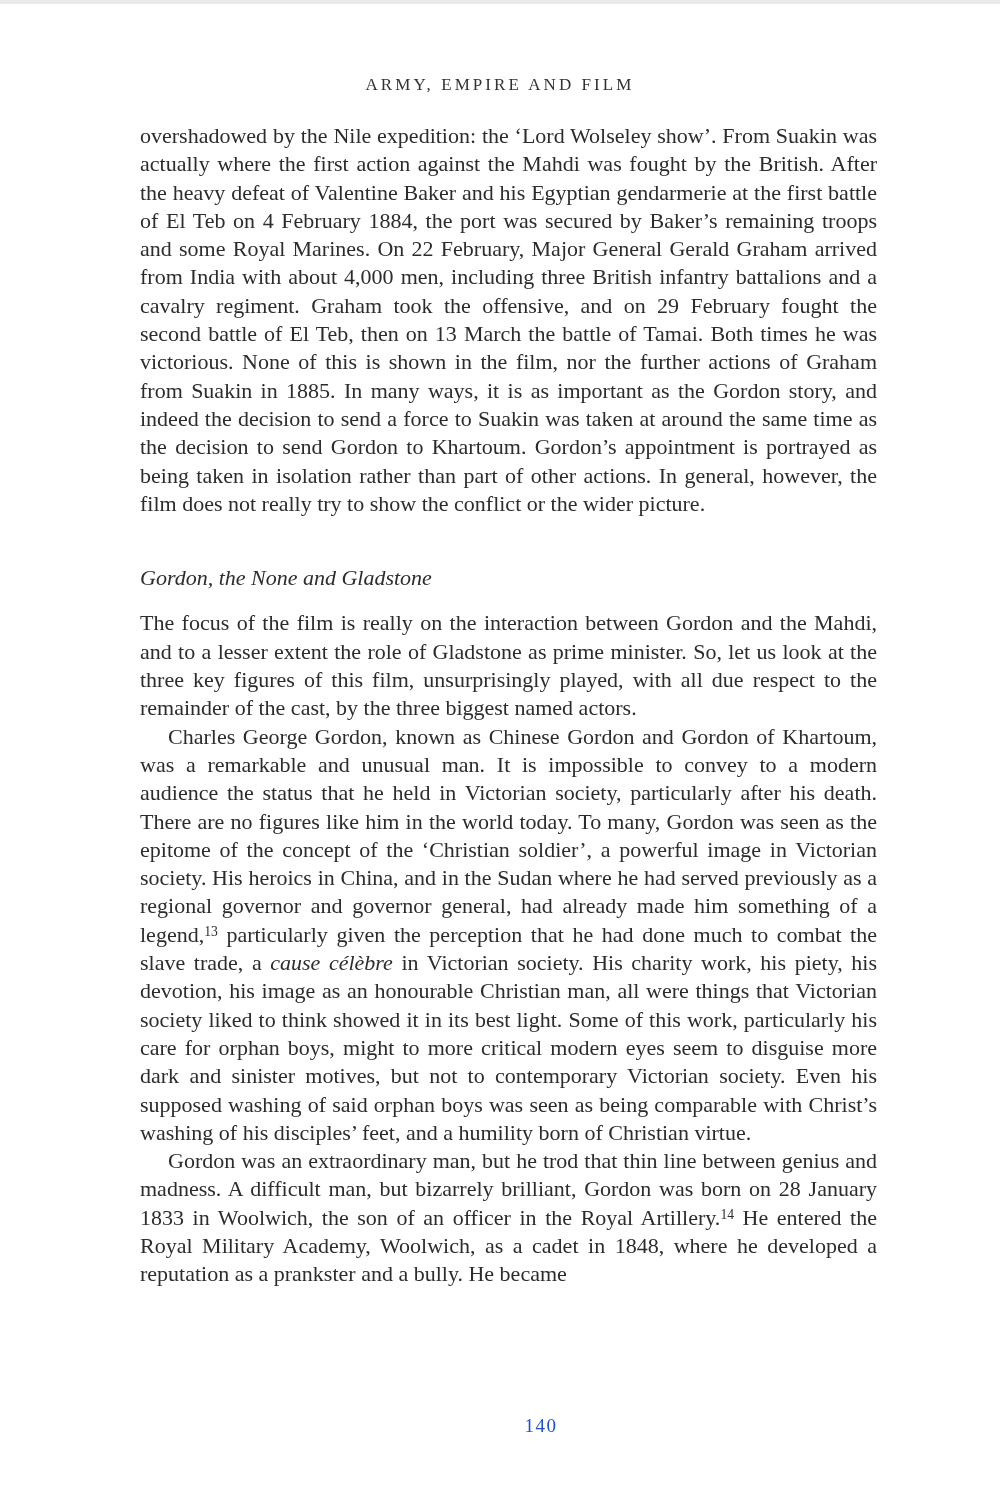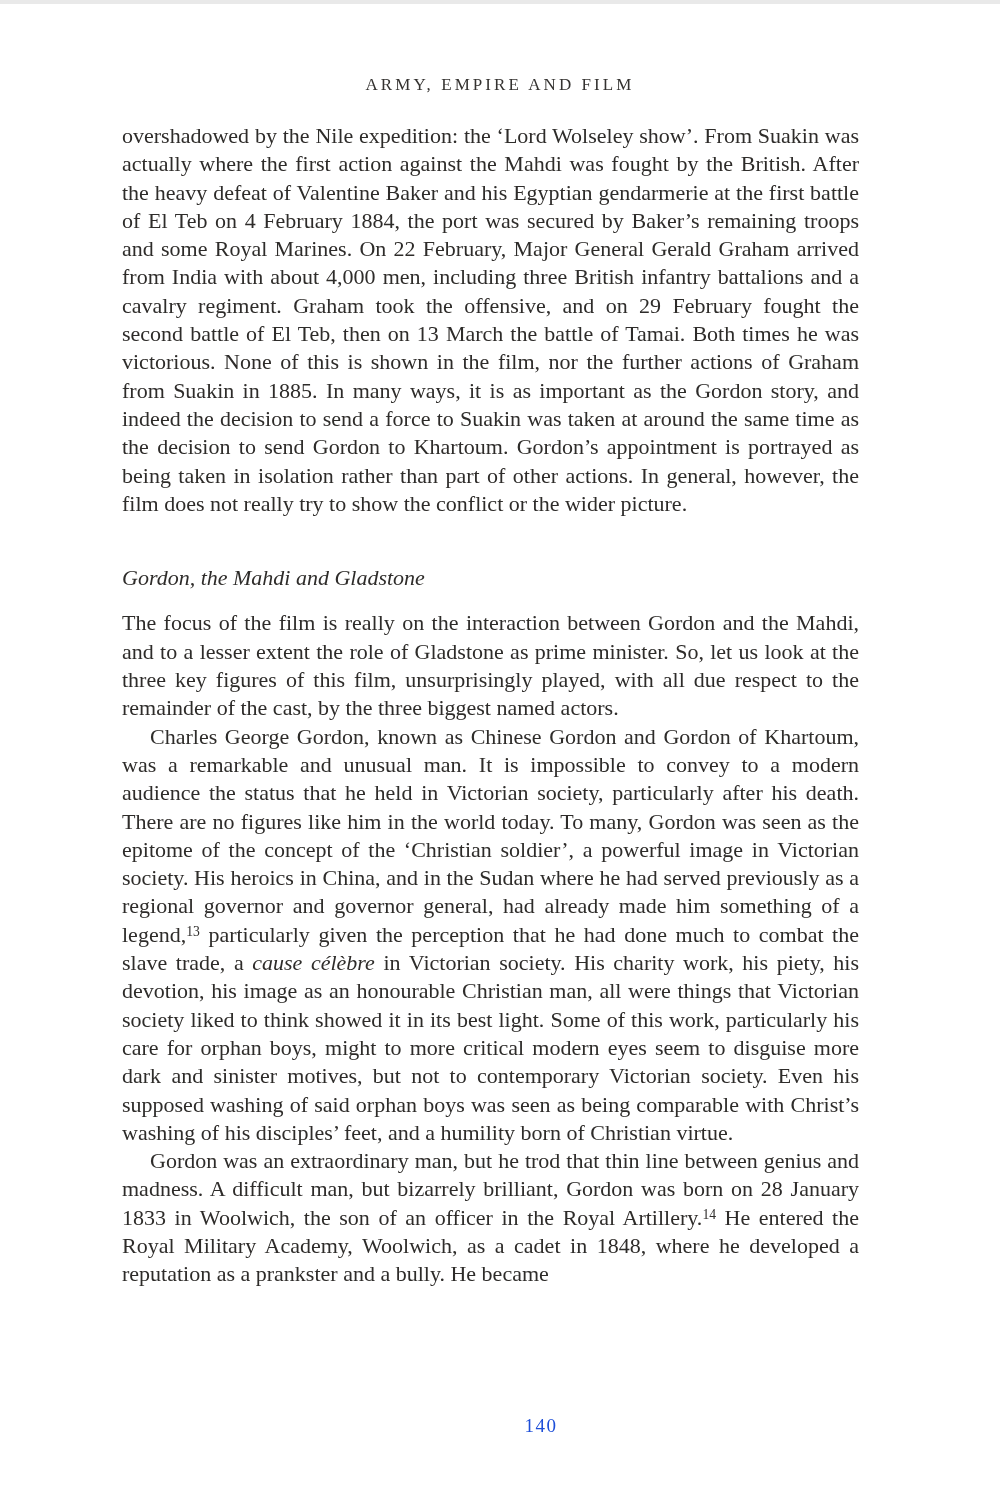--- a/index.html
+++ b/index.html
@@ -23,21 +23,21 @@
     left: 0;
     width: 100%;
     text-align: center;
     font-size: 17px;
     letter-spacing: 0.18em;
     color: #343230;
   }
   .text-block {
     position: absolute;
     top: 118px;
-    left: 122px;
+    left: 140px;
     width: 737px;
     font-size: 22px;
     line-height: 28.3px;
     text-align: justify;
   }
   .text-block p {
     margin: 0;
     padding: 0;
   }
   p.indent {
@@ -75,21 +75,21 @@
 <body>
 
 <div class="page">
 
   <header class="running-head">ARMY, EMPIRE AND FILM</header>
 
   <main class="text-block">
 
     <p class="para">overshadowed by the Nile expedition: the ‘Lord Wolseley show’. From Suakin was actually where the first action against the Mahdi was fought by the British. After the heavy defeat of Valentine Baker and his Egyptian gendarmerie at the first battle of El Teb on 4 February 1884, the port was secured by Baker’s remaining troops and some Royal Marines. On 22 February, Major General Gerald Graham arrived from India with about 4,000 men, including three British infantry battalions and a cavalry regiment. Graham took the offensive, and on 29 February fought the second battle of El Teb, then on 13 March the battle of Tamai. Both times he was victorious. None of this is shown in the film, nor the further actions of Graham from Suakin in 1885. In many ways, it is as important as the Gordon story, and indeed the decision to send a force to Suakin was taken at around the same time as the decision to send Gordon to Khartoum. Gordon’s appointment is portrayed as being taken in isolation rather than part of other actions. In general, however, the film does not really try to show the conflict or the wider picture.</p>
 
-    <h2 class="section-heading">Gordon, the Mahdi and Gladstone</h2>
+    <h2 class="section-heading">Gordon, the None and Gladstone</h2>
 
     <p class="para">The focus of the film is really on the interaction between Gordon and the Mahdi, and to a lesser extent the role of Gladstone as prime minister. So, let us look at the three key figures of this film, unsurprisingly played, with all due respect to the remainder of the cast, by the three biggest named actors.</p>
 
     <p class="para indent"><span>Charles George Gordon, known as Chinese Gordon and Gordon of Khartoum, was a remarkable and unusual man. It is impossible to convey to a modern audience the status that he held in Victorian society, particularly after his death. There are no figures like him in the world today. To many, Gordon was seen as the epitome of the concept of the ‘Christian soldier’, a powerful image in Victorian society. His heroics in China, and in the Sudan where he had served previously as a regional governor and governor general, had already made him something of a legend,</span><sup class="footnote">13</sup><span> particularly given the perception that he had done much to combat the slave trade, a </span><em class="inline-italic">cause célèbre</em><span> in Victorian society. His charity work, his piety, his devotion, his image as an honourable Christian man, all were things that Victorian society liked to think showed it in its best light. Some of this work, particularly his care for orphan boys, might to more critical modern eyes seem to disguise more dark and sinister motives, but not to contemporary Victorian society. Even his supposed washing of said orphan boys was seen as being comparable with Christ’s washing of his disciples’ feet, and a humility born of Christian virtue.</span></p>
 
     <p class="para indent"><span>Gordon was an extraordinary man, but he trod that thin line between genius and madness. A difficult man, but bizarrely brilliant, Gordon was born on 28 January 1833 in Woolwich, the son of an officer in the Royal Artillery.</span><sup class="footnote">14</sup><span> He entered the Royal Military Academy, Woolwich, as a cadet in 1848, where he developed a reputation as a prankster and a bully. He became</span></p>
 
   </main>
 
   <footer class="folio">140</footer>

